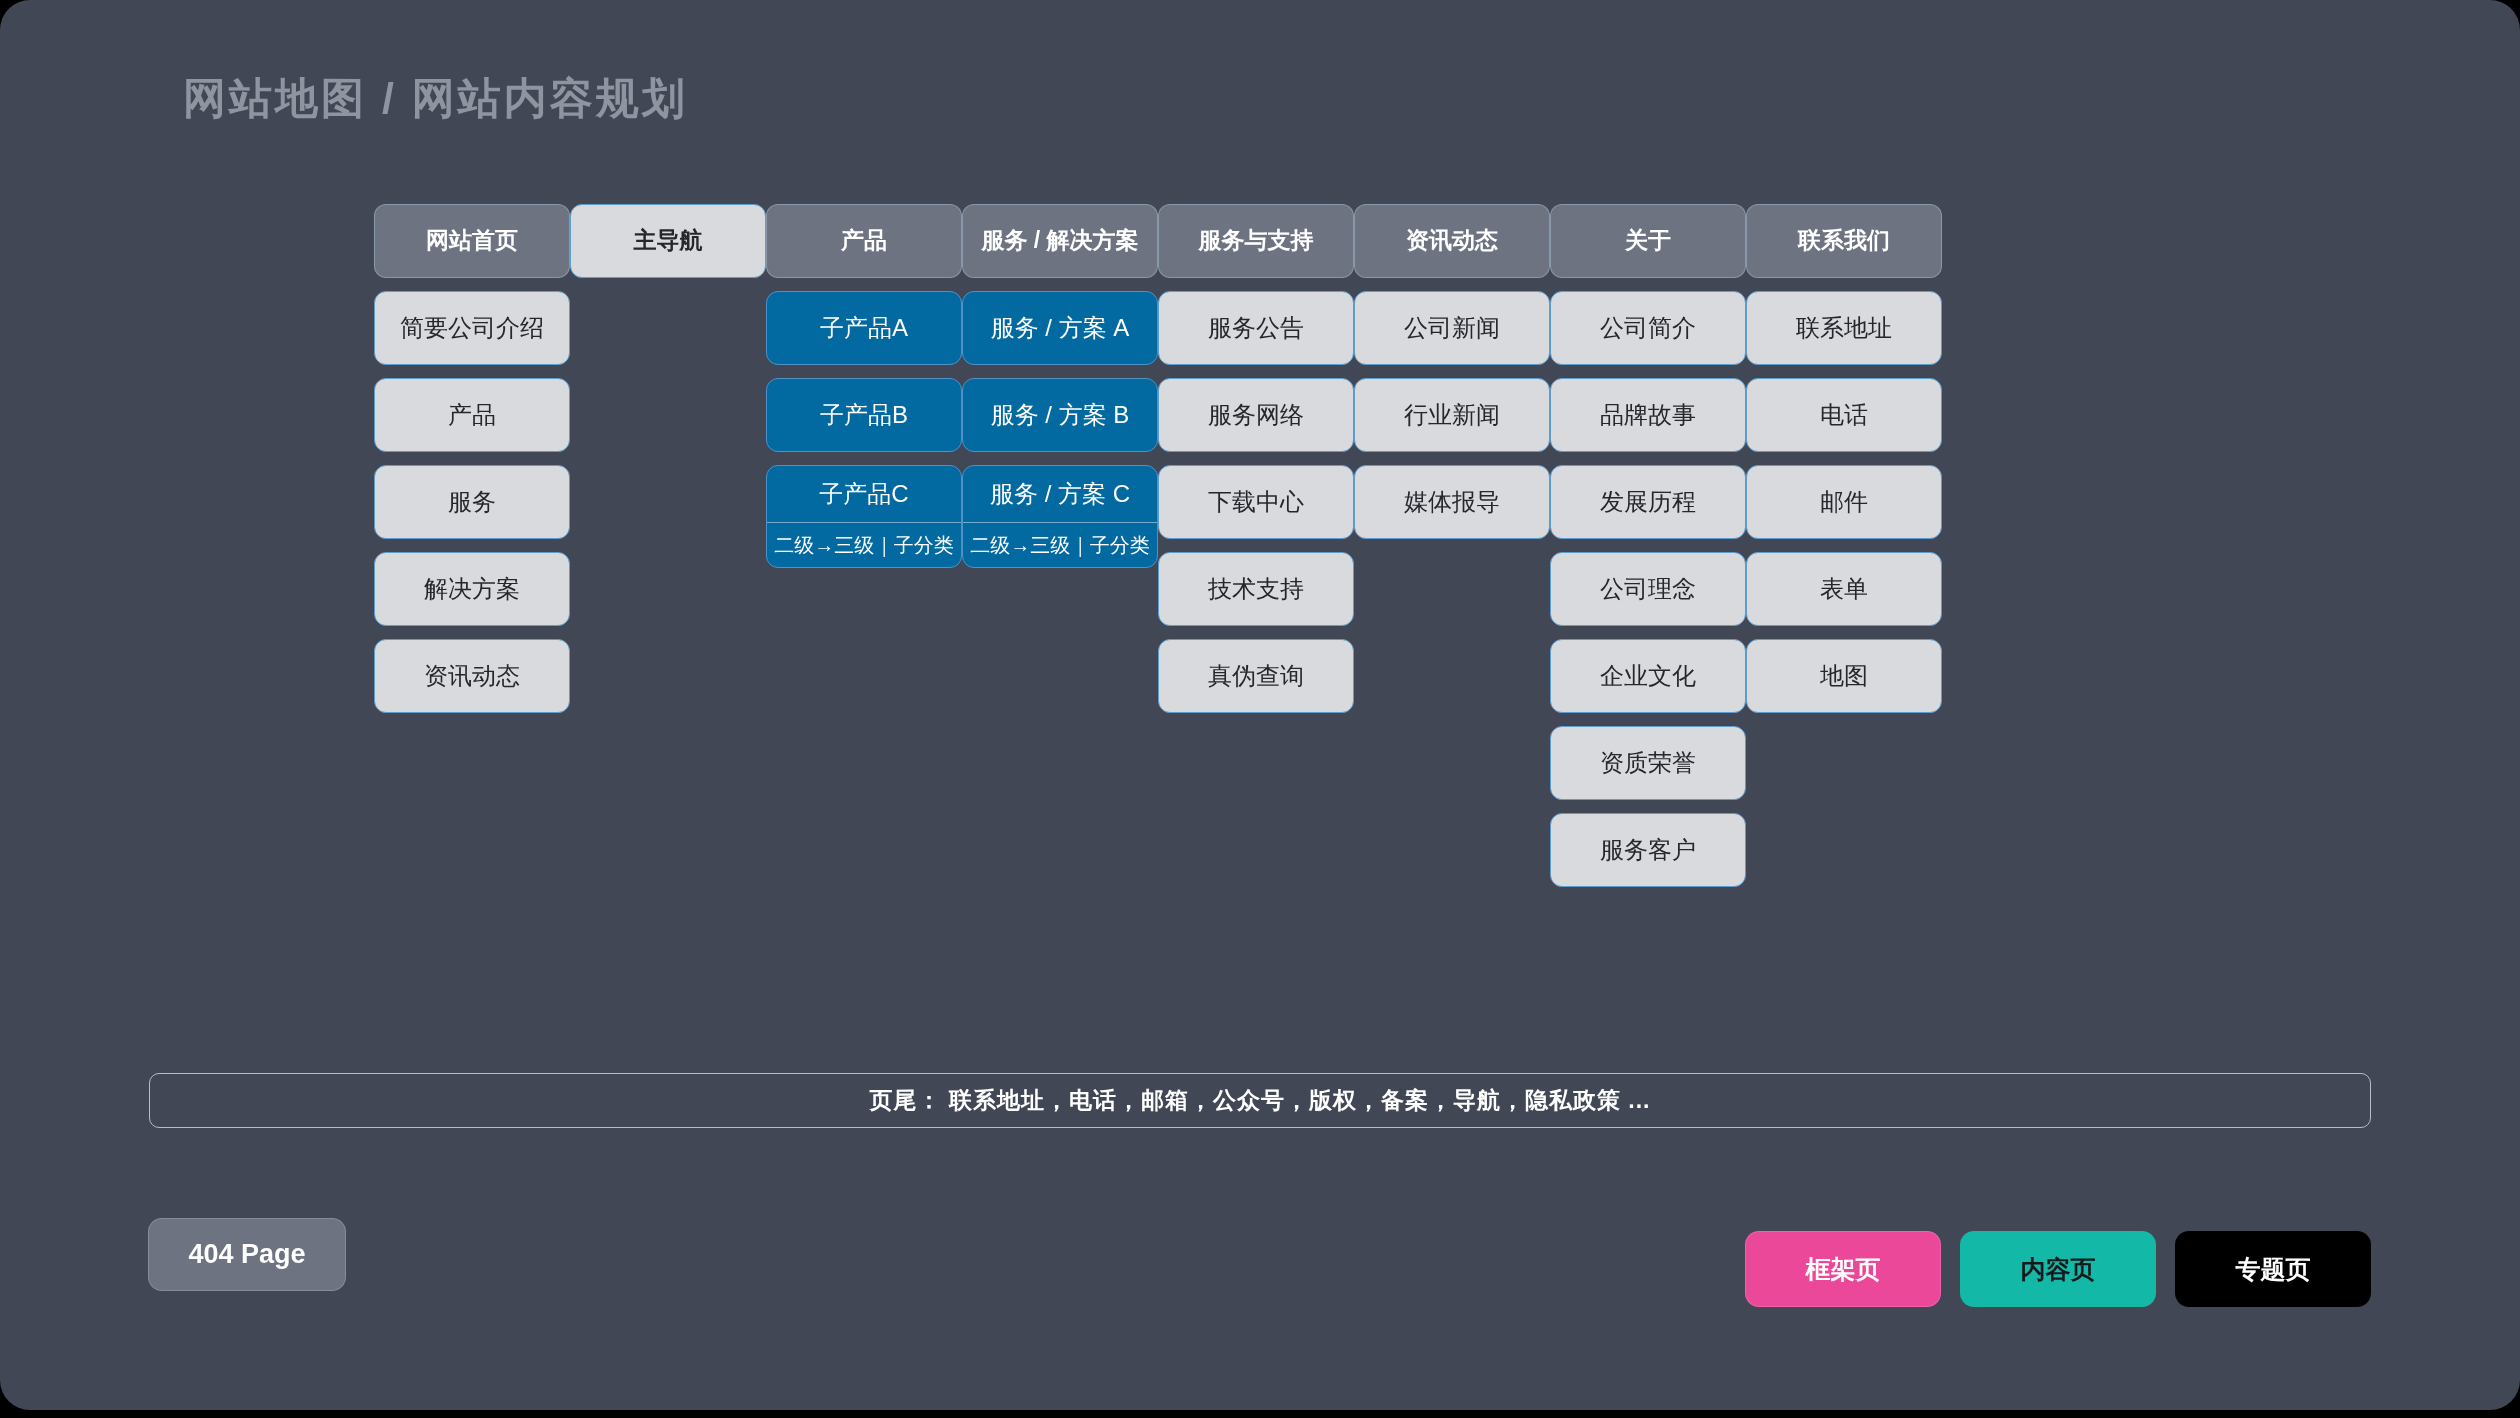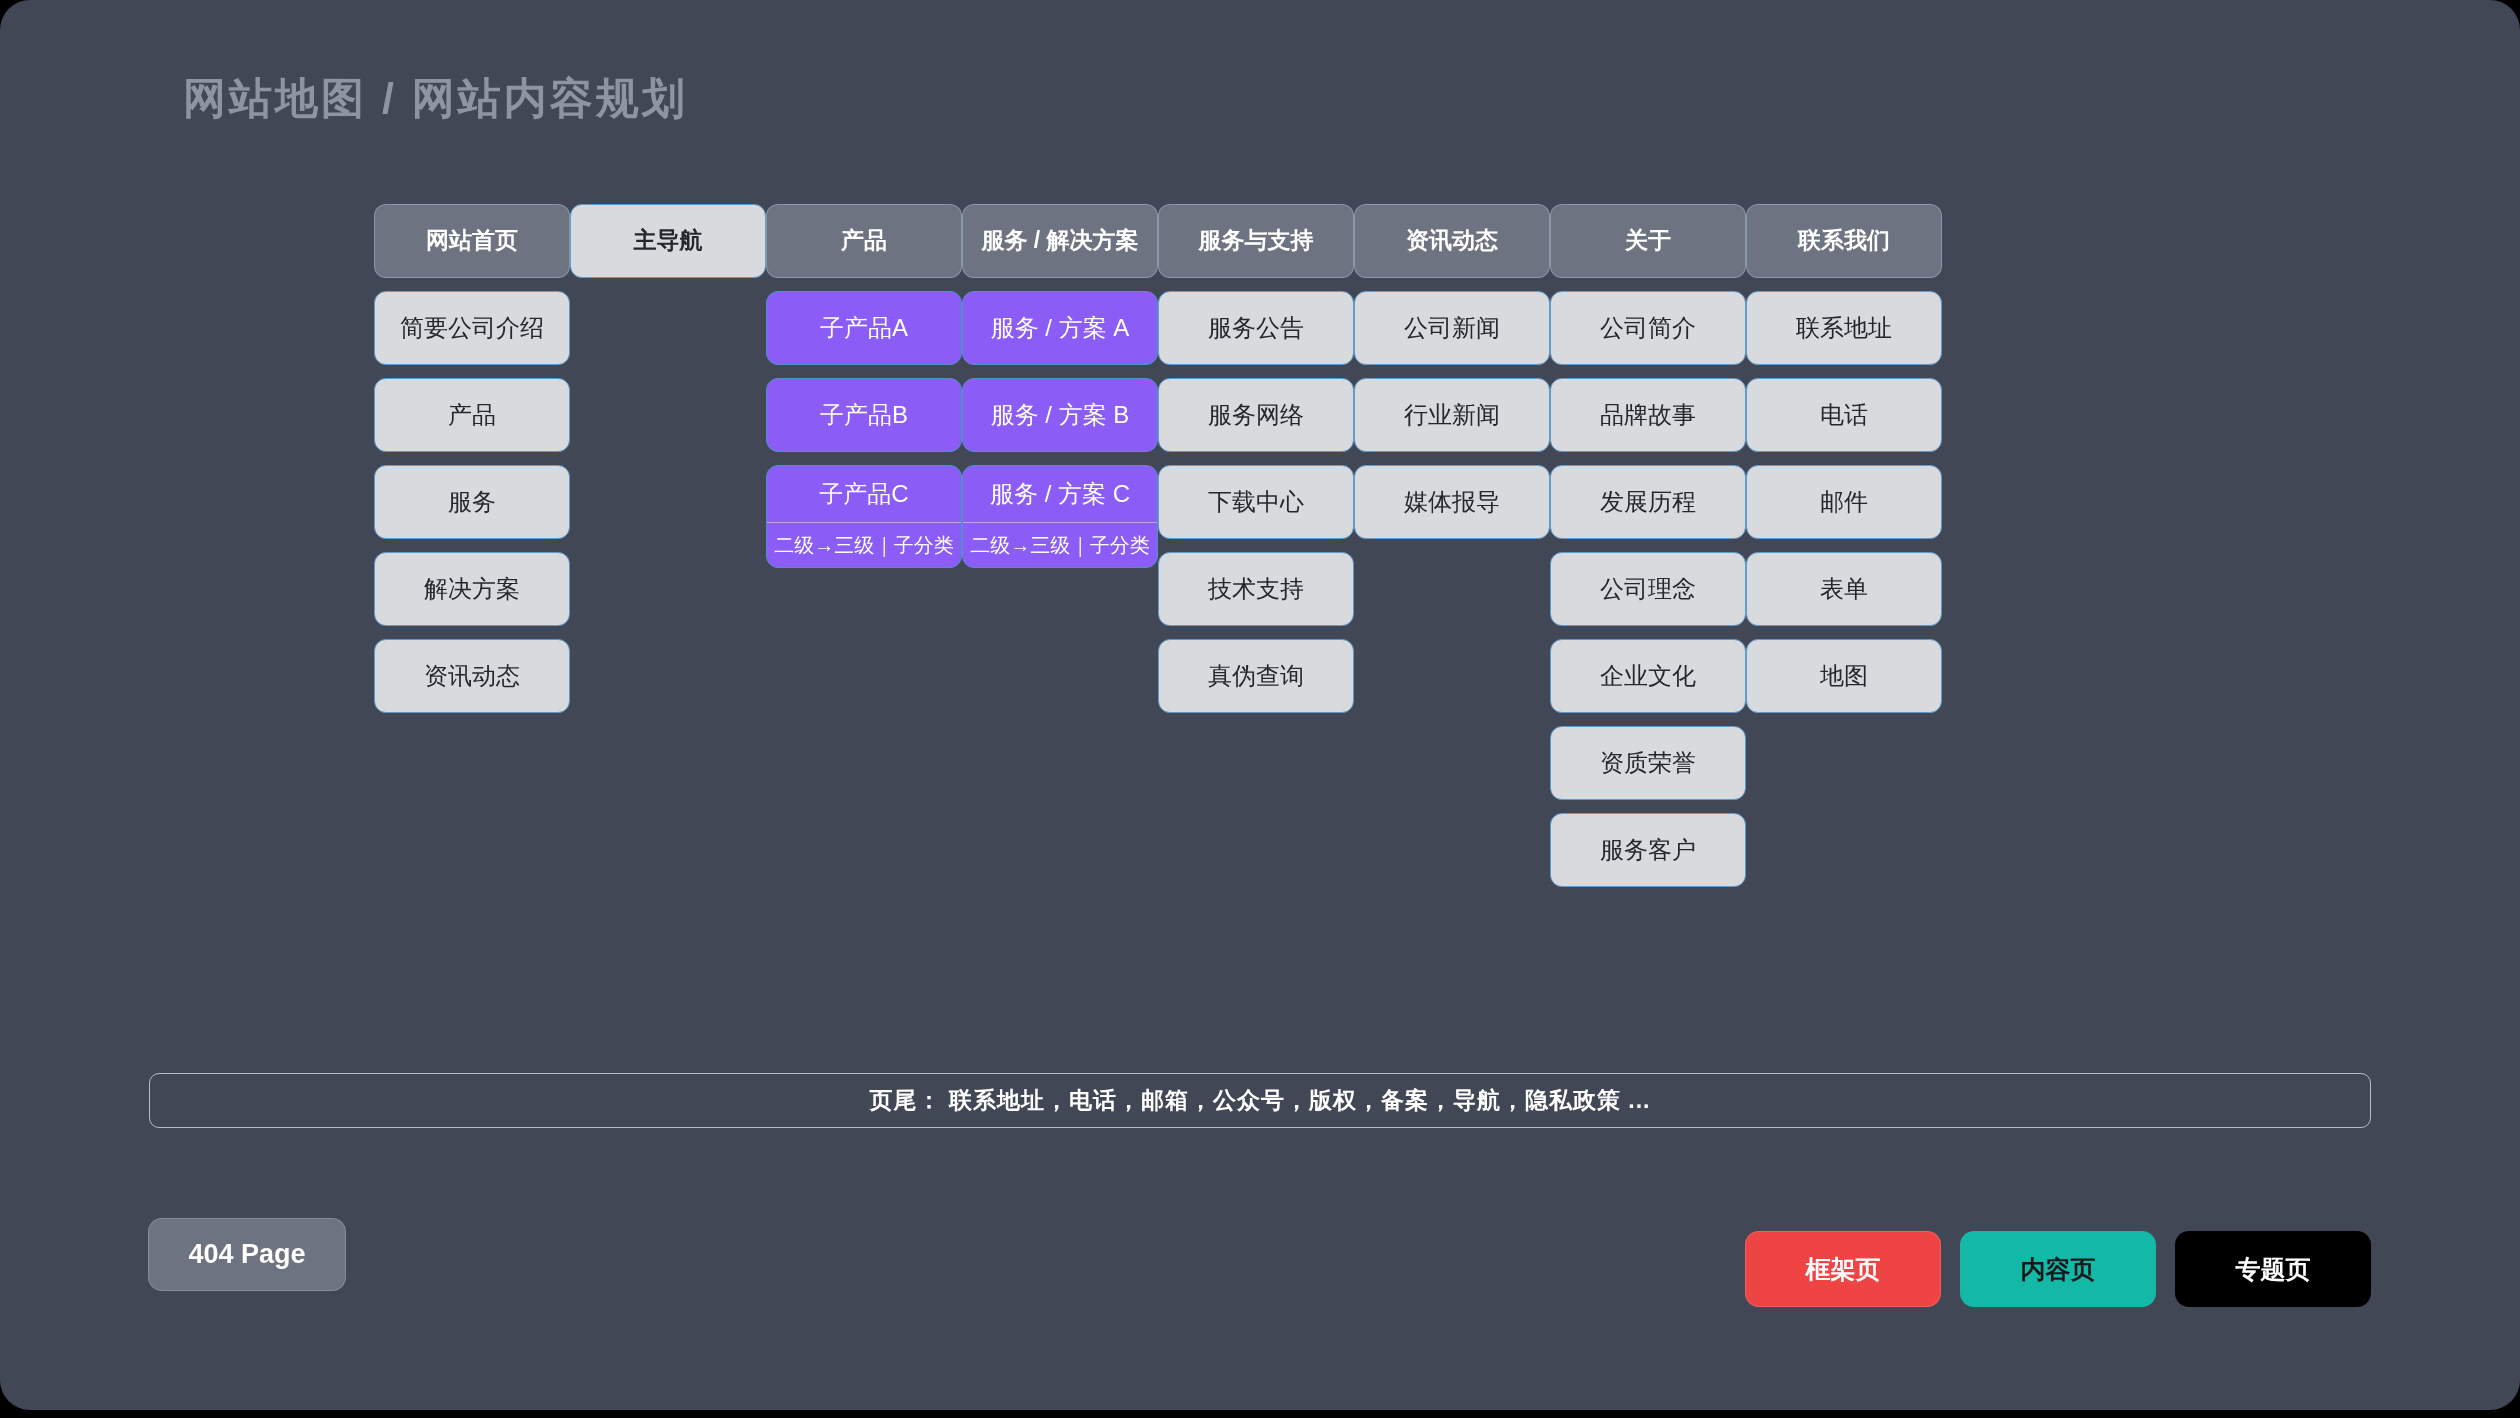--- a/index.html
+++ b/index.html
@@ -32,21 +32,21 @@
     min-height:74px;
     border-radius:12px;
     display:flex; align-items:center; justify-content:center;
     font-size:24px; line-height:1.1;
     white-space:nowrap;
     cursor:default;
   }
   .node.header { font-weight:700; font-size:23px; }
   .style-frame   { background:#6d7380; color:#ffffff; border:1.5px solid rgba(170,198,222,.45); }
   .style-content { background:#d8dade; color:#24272c; border:1.5px solid #5d9ccf; }
-  .style-special { background:#8b5cf6; color:#ffffff; border:1.5px solid #4e92c8; }
+  .style-special { background:#0369a1; color:#ffffff; border:1.5px solid #4e92c8; }
   .node.has-sub { flex-direction:column; align-items:stretch; min-height:103px; }
   .node-main { flex:1; display:flex; align-items:center; justify-content:center; }
   .node-divider { height:1.5px; background:rgba(255,255,255,.45); }
   .node-sub {
     height:44px; display:flex; align-items:center; justify-content:center;
     font-size:20px;
   }
   .footer-bar {
     position:absolute; left:149px; top:1073px;
     width:2222px; height:55px;
@@ -73,21 +73,21 @@
     display:flex; gap:19px;
   }
   .legend-btn {
     width:196px; height:76px;
     box-sizing:border-box;
     border-radius:14px;
     display:flex; align-items:center; justify-content:center;
     font-weight:700; font-size:25px;
     white-space:nowrap;
   }
-  .legend-btn.style-frame   { background:#ef4444; color:#ffffff; border:1px solid rgba(255,255,255,.15); }
+  .legend-btn.style-frame   { background:#ec4899; color:#ffffff; border:1px solid rgba(255,255,255,.15); }
   .legend-btn.style-content { background:#14b8a6; color:#16181c; border:none; }
   .legend-btn.style-special { background:#000000; color:#ffffff; border:none; }
 </style>
 </head>
 <body>
 
 <div class="panel">
 
   <div class="title">网站地图 / 网站内容规划</div>
 

